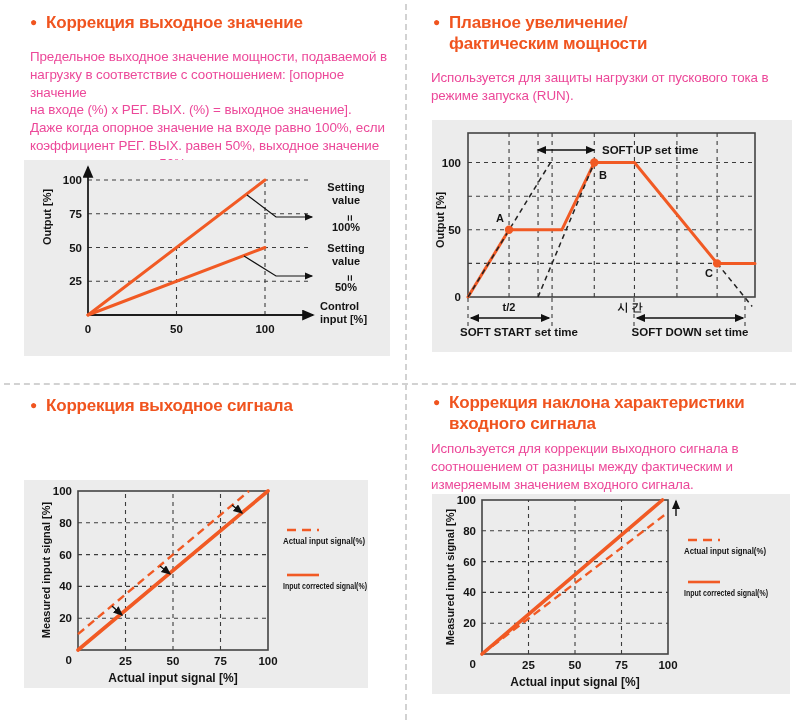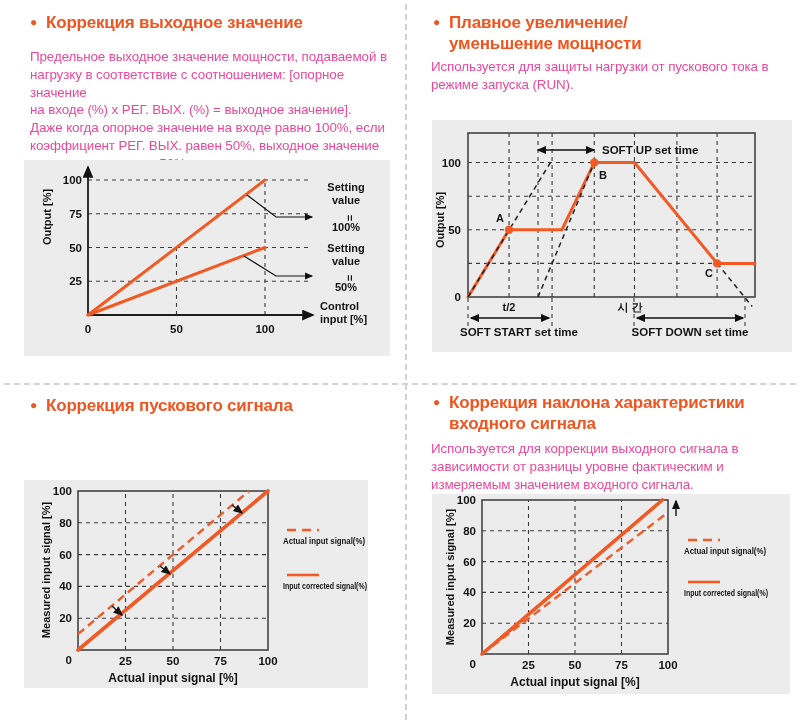--- a/index.html
+++ b/index.html
@@ -92,23 +92,23 @@
       <text x="322" y="105" class="clbl" text-anchor="middle">value</text>
       <text x="322" y="118" class="clbl" text-anchor="middle" transform="rotate(90 322 118)">=</text>
       <text x="322" y="131" class="clbl" text-anchor="middle">50%</text>
       <text x="296" y="150" class="clbl" text-anchor="start">Control</text>
       <text x="296" y="163" class="clbl" text-anchor="start">input [%]</text>
     </svg>
 
   <h2 class="hd" style="left:433px;top:13px">
     <span class="blt">●</span>
     <span>Плавное увеличение/
-уменьшение мощности</span>
-  </h2>
-  <div class="body-txt" style="left:431px;top:58px;width:360px">Используется для защиты нагрузки от пускового тока в
+фактическим мощности</span>
+  </h2>
+  <div class="body-txt" style="left:431px;top:69px;width:360px">Используется для защиты нагрузки от пускового тока в
 режиме запуска (RUN).</div>
   <svg id="chart-soft" class="chart-panel" style="left:432px;top:120px" width="360" height="232" viewBox="0 0 360 232">
       <rect x="36" y="13" width="287" height="164" class="frame"></rect>
       <line x1="36" y1="143.39344262295083" x2="323" y2="143.39344262295083" class="grid"></line>
       <line x1="36" y1="109.78688524590164" x2="323" y2="109.78688524590164" class="grid"></line>
       <line x1="36" y1="76.18032786885246" x2="323" y2="76.18032786885246" class="grid"></line>
       <line x1="36" y1="42.57377049180329" x2="323" y2="42.57377049180329" class="grid"></line>
       <line x1="77.041" y1="177" x2="77.041" y2="13" class="grid"></line>
       <line x1="106.02799999999999" y1="177" x2="106.02799999999999" y2="13" class="grid"></line>
       <line x1="120.091" y1="177" x2="120.091" y2="13" class="grid"></line>
@@ -139,21 +139,21 @@
       <text x="77" y="191" class="clbl" text-anchor="middle">t/2</text>
       <text x="198" y="191" class="clbl" text-anchor="middle">시 간</text>
       <line x1="202" y1="178" x2="202" y2="206" class="grid"></line>
       <line x1="313" y1="178" x2="313" y2="210" class="grid"></line>
       <line x1="205" y1="198" x2="311" y2="198" class="ann" marker-end="url(#mA)" marker-start="url(#mB)"></line>
       <text x="258" y="216" class="cann" text-anchor="middle">SOFT DOWN set time</text>
     </svg>
 
   <h2 class="hd" style="left:30px;top:396px">
     <span class="blt">●</span>
-    <span>Коррекция пускового сигнала</span>
+    <span>Коррекция выходное сигнала</span>
   </h2>
   <svg id="chart-input-corr" class="chart-panel" style="left:24px;top:480px" width="344" height="208" viewBox="0 0 344 208">
       <rect x="54" y="11" width="190" height="159" class="frame"></rect>
       <line x1="54" y1="138.2" x2="244" y2="138.2" class="grid"></line>
       <line x1="54" y1="106.4" x2="244" y2="106.4" class="grid"></line>
       <line x1="54" y1="74.60000000000001" x2="244" y2="74.60000000000001" class="grid"></line>
       <line x1="54" y1="42.8" x2="244" y2="42.8" class="grid"></line>
       <line x1="101.5" y1="170" x2="101.5" y2="11" class="grid"></line>
       <line x1="149" y1="170" x2="149" y2="11" class="grid"></line>
       <line x1="196.5" y1="170" x2="196.5" y2="11" class="grid"></line>
@@ -179,21 +179,21 @@
       <line x1="263" y1="95" x2="295" y2="95" class="lgs"></line>
       <text x="259" y="109" class="cleg" text-anchor="start" textLength="84" lengthAdjust="spacingAndGlyphs">Input corrected signal(%)</text>
     </svg>
 
   <h2 class="hd" style="left:433px;top:393px">
     <span class="blt">●</span>
     <span>Коррекция наклона характеристики
 входного сигнала</span>
   </h2>
   <div class="body-txt" style="left:431px;top:440px;width:360px">Используется для коррекции выходного сигнала в
-зависимости от разницы уровне фактическим и
+соотношением от разницы между фактическим и
 измеряемым значением входного сигнала.</div>
   <svg id="chart-slope-corr" class="chart-panel" style="left:432px;top:494px" width="358" height="200" viewBox="0 0 358 200">
       <rect x="50" y="6" width="186" height="154" class="frame"></rect>
       <line x1="50" y1="129.2" x2="236" y2="129.2" class="grid"></line>
       <line x1="50" y1="98.4" x2="236" y2="98.4" class="grid"></line>
       <line x1="50" y1="67.60000000000001" x2="236" y2="67.60000000000001" class="grid"></line>
       <line x1="50" y1="36.8" x2="236" y2="36.8" class="grid"></line>
       <line x1="96.5" y1="160" x2="96.5" y2="6" class="grid"></line>
       <line x1="143" y1="160" x2="143" y2="6" class="grid"></line>
       <line x1="189.5" y1="160" x2="189.5" y2="6" class="grid"></line>

